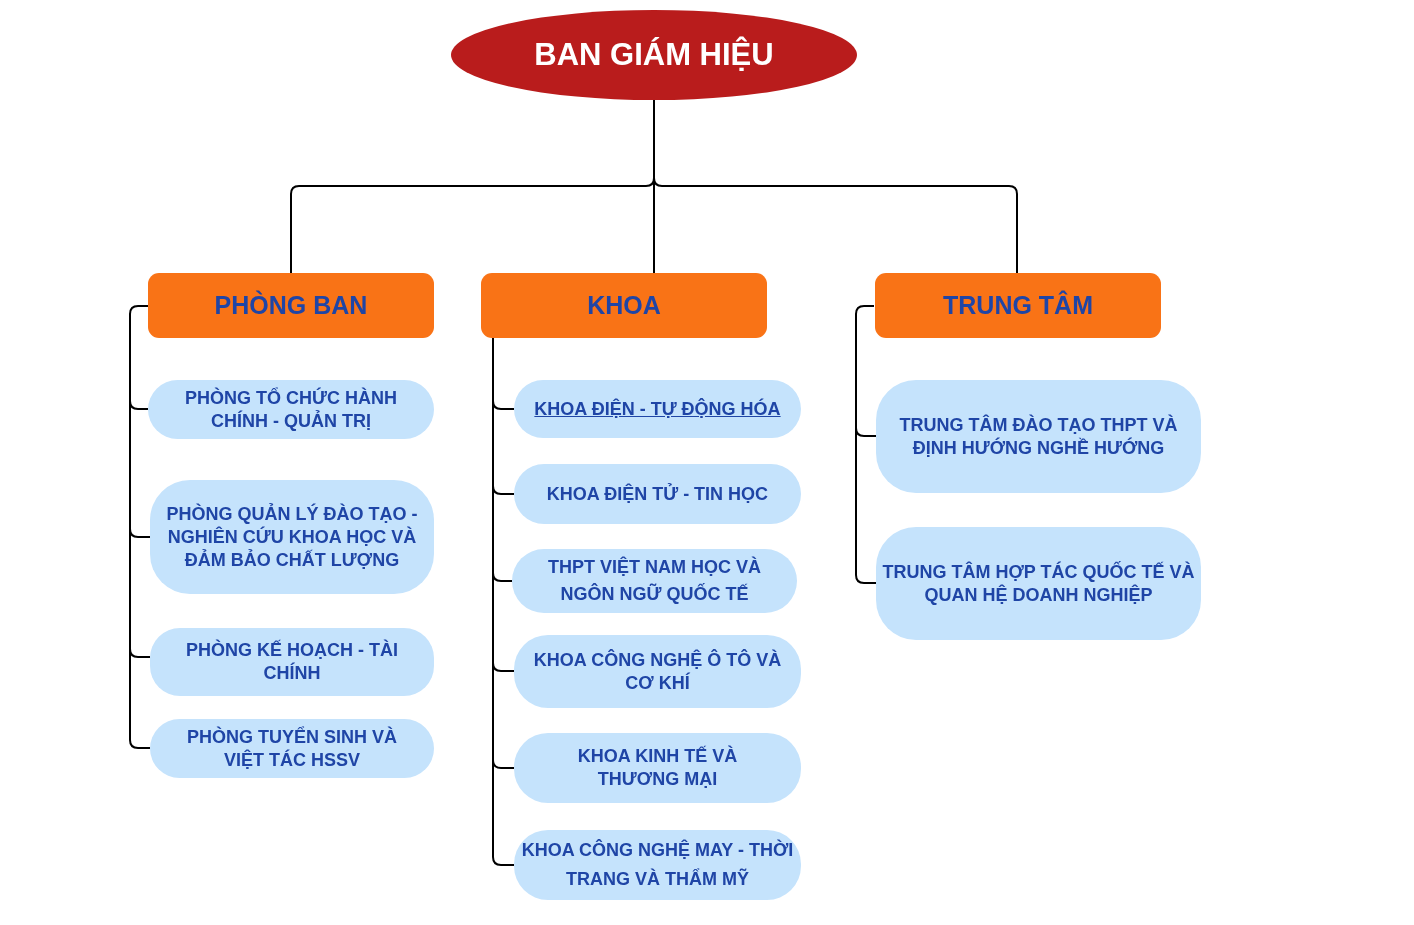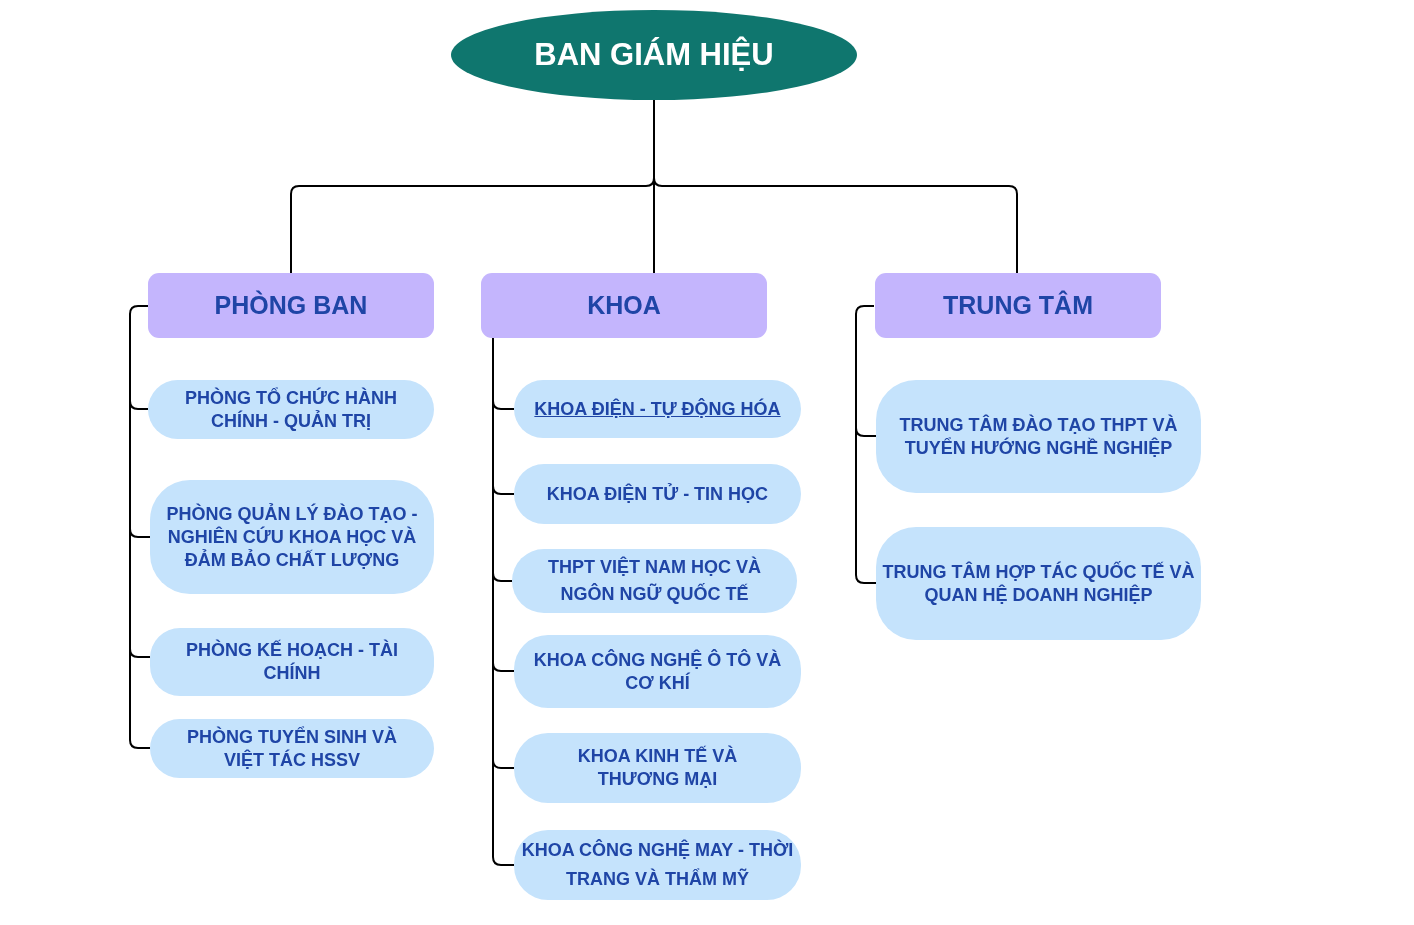--- a/index.html
+++ b/index.html
@@ -1,22 +1,22 @@
 <!DOCTYPE html>
 <html><head>
 <meta charset="utf-8">
 <style>
   html, body { margin:0; padding:0; background:#ffffff; }
   body { width:1414px; height:925px; position:relative; overflow:hidden;
          font-family:"Liberation Sans", sans-serif; }
   svg.lines { position:absolute; left:0; top:0; width:1414px; height:925px; }
   .root { position:absolute; left:451px; top:10px; width:406px; height:90px;
-          background:#0f766e; border-radius:50%; display:flex; align-items:center;
+          background:#b91c1c; border-radius:50%; display:flex; align-items:center;
           justify-content:center; color:#ffffff; font-weight:bold; font-size:31px; }
-  .hdr { position:absolute; width:286px; height:65px; background:#c4b5fd;
+  .hdr { position:absolute; width:286px; height:65px; background:#f97316;
          border-radius:11px; display:flex; align-items:center; justify-content:center;
          color:#1f45a6; font-weight:bold; font-size:25px; }
   .item { position:absolute; background:#c5e3fc; display:flex; align-items:center;
           justify-content:center; text-align:center; color:#1f45a6; font-weight:bold;
           font-size:18px; line-height:23px; padding:0 4px; box-sizing:border-box; }
 </style>
 </head>
 <body>
 
 <svg class="lines" id="lines">
@@ -77,17 +77,17 @@
   <span>KHOA CÔNG NGHỆ Ô TÔ VÀ CƠ KHÍ</span>
 </div>
 <div class="item" style="left:514px; top:733px; width:287px; height:70px; border-radius:34px; padding:0 50px;">
   <span>KHOA KINH TẾ VÀ THƯƠNG MẠI</span>
 </div>
 <div class="item" style="left:514px; top:830px; width:287px; height:70px; border-radius:34px; line-height:29px;">
   <span>KHOA CÔNG NGHỆ MAY - THỜI TRANG VÀ THẨM MỸ</span>
 </div>
 
 <div class="item" style="left:876px; top:380px; width:325px; height:113px; border-radius:40px; padding:0 8px;">
-  <span>TRUNG TÂM ĐÀO TẠO THPT VÀ TUYỂN HƯỚNG NGHỀ NGHIỆP</span>
+  <span>TRUNG TÂM ĐÀO TẠO THPT VÀ ĐỊNH HƯỚNG NGHỀ HƯỚNG</span>
 </div>
 <div class="item" style="left:876px; top:527px; width:325px; height:113px; border-radius:40px; padding:0 6px;">
   <span>TRUNG TÂM HỢP TÁC QUỐC TẾ VÀ QUAN HỆ DOANH NGHIỆP</span>
 </div>
 
 </body></html>

